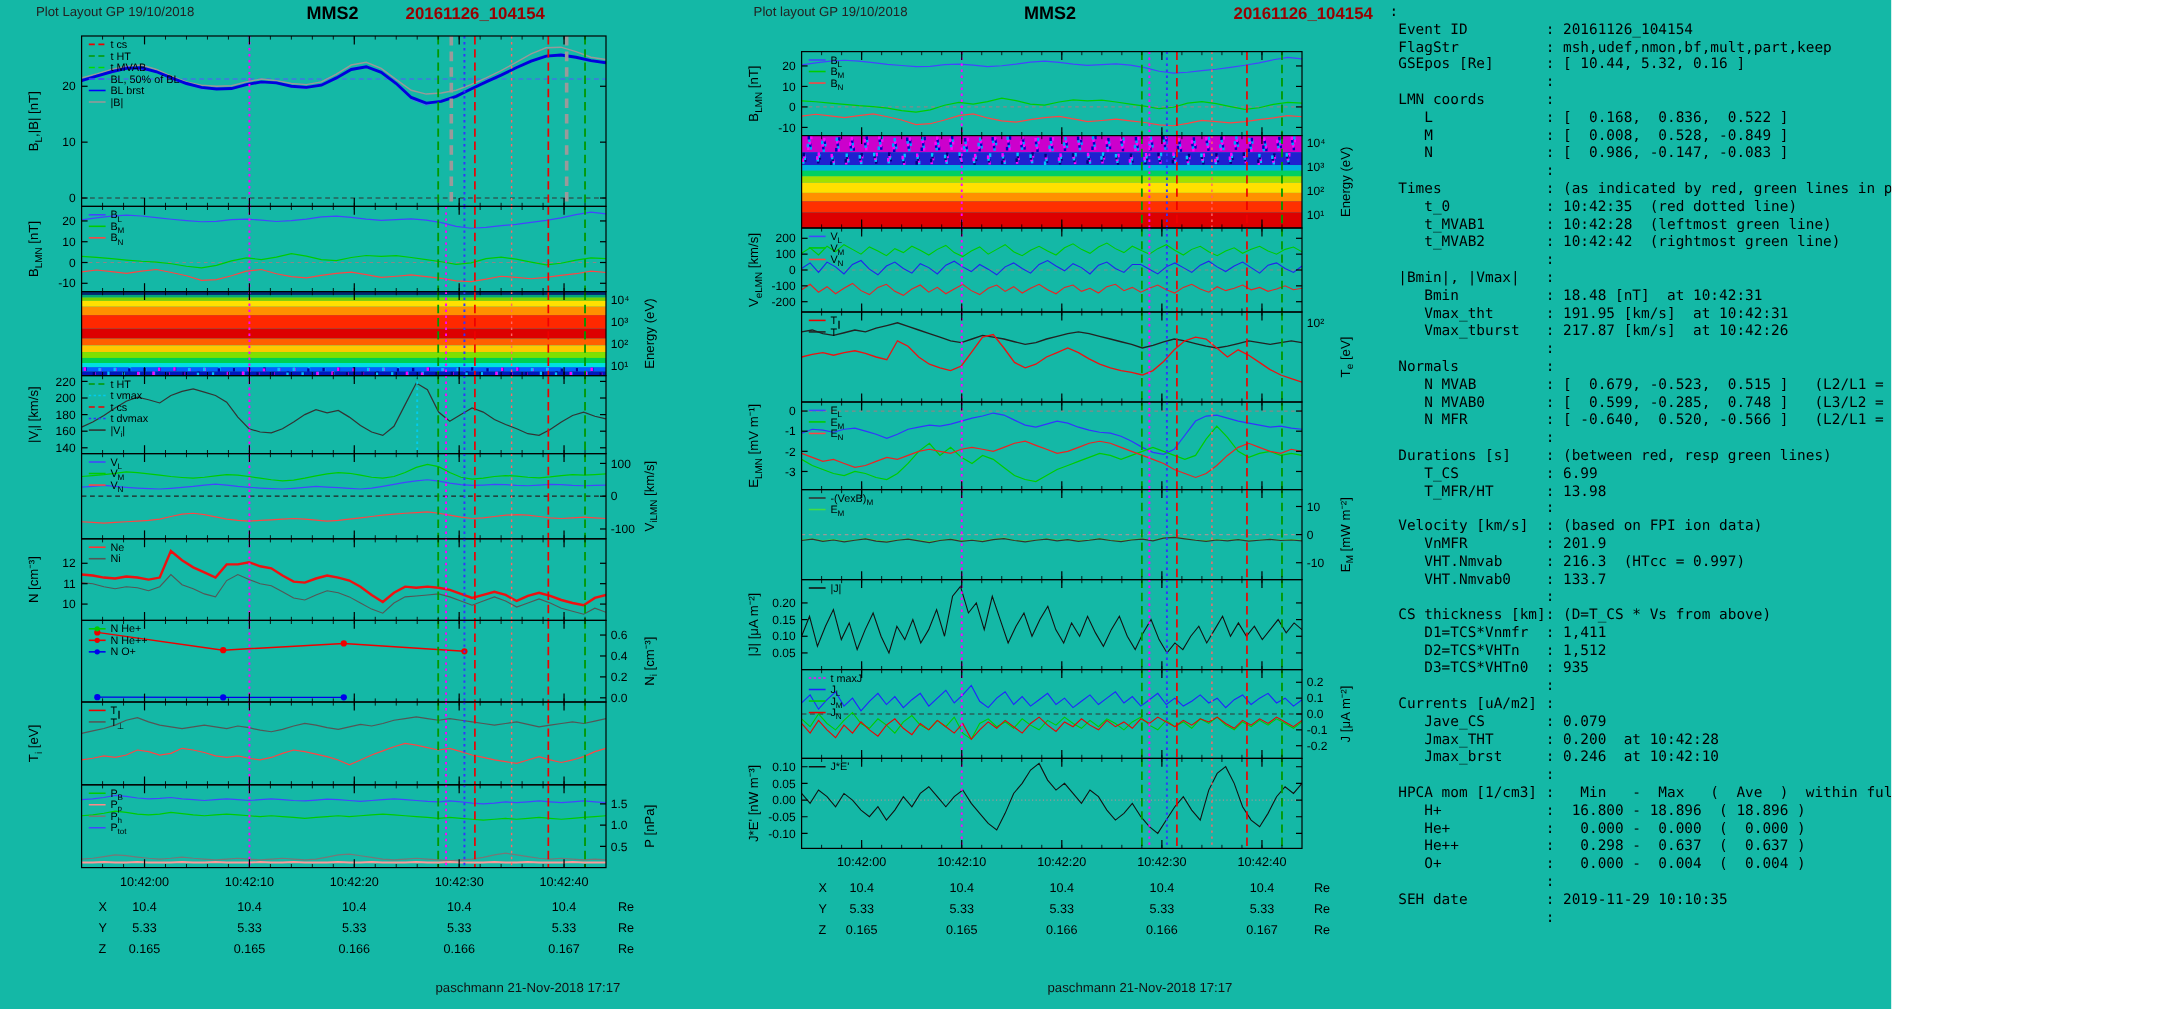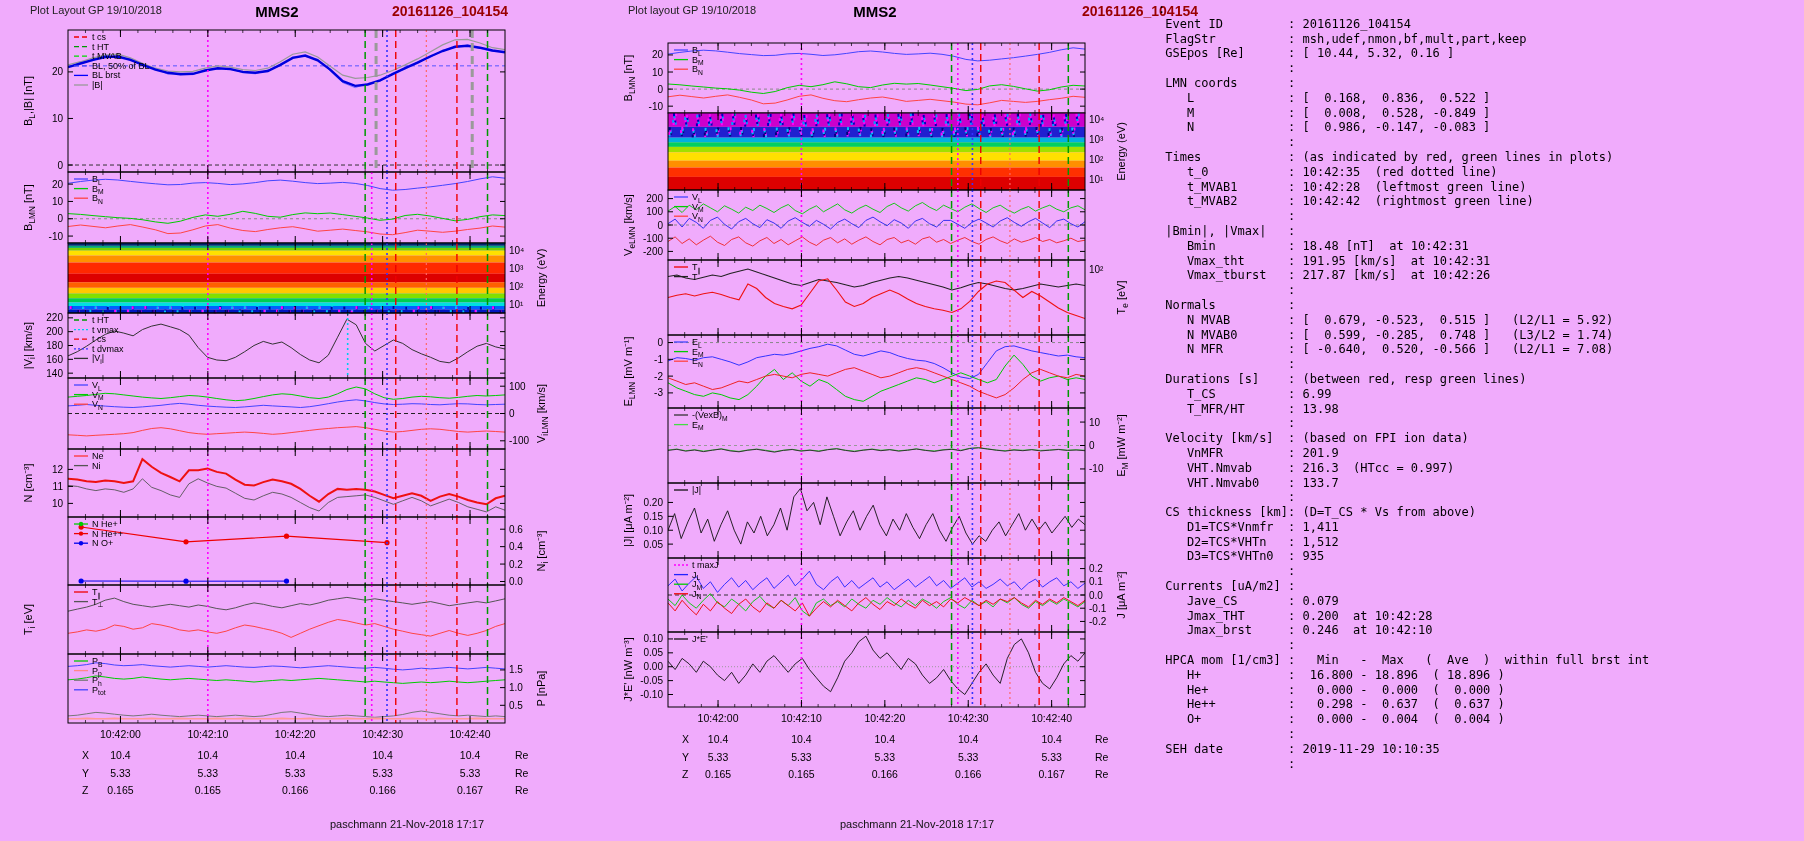--- a/index.html
+++ b/index.html
@@ -1,26 +1,26 @@
 <!DOCTYPE html>
 <html><head>
 <meta charset="utf-8">
 <style>
   html,body{margin:0;padding:0;background:#ffffff;}
-  .canvas{position:relative;width:1804px;height:841px;background:#f0abfc;overflow:hidden;
+  .canvas{position:relative;width:1576px;height:841px;background:#14b8a6;overflow:hidden;
           font-family:"Liberation Sans",sans-serif;color:#000;}
   #plot-svg{position:absolute;left:0;top:0;}
   svg text{font-family:"Liberation Sans",sans-serif;fill:#000;}
   .hdr{position:absolute;top:4px;font-size:11px;color:#222;}
   #hdr0{left:30px;} #hdr1{left:628px;}
   .fig-title{position:absolute;top:3px;font-size:15px;font-weight:700;text-align:center;width:150px;}
   #title0{left:202px;} #title1{left:800px;}
-  .event-id{position:absolute;top:3px;font-size:14px;font-weight:bold;color:#990000;width:170px;text-align:right;}
+  .event-id{position:absolute;top:3px;font-size:14px;font-weight:bold;color:#990000;width:170px;text-align:left;}
   #event0{left:338px;} #event1{left:1028px;}
-  .footer{position:absolute;top:818px;font-size:11px;width:220px;text-align:left;color:#111;}
+  .footer{position:absolute;top:818px;font-size:11px;width:220px;text-align:center;color:#111;}
   #footer0{left:330px;} #footer1{left:840px;}
   #info{position:absolute;left:1158px;top:2px;margin:0;font-family:"DejaVu Sans Mono",monospace;
         font-size:12px;line-height:14.8px;color:#000;white-space:pre;}
 </style>
 </head>
 <body>
 
 <div class="canvas">
   <div class="hdr" id="hdr0">Plot Layout GP 19/10/2018</div>
   <div class="hdr" id="hdr1">Plot layout GP 19/10/2018</div>

